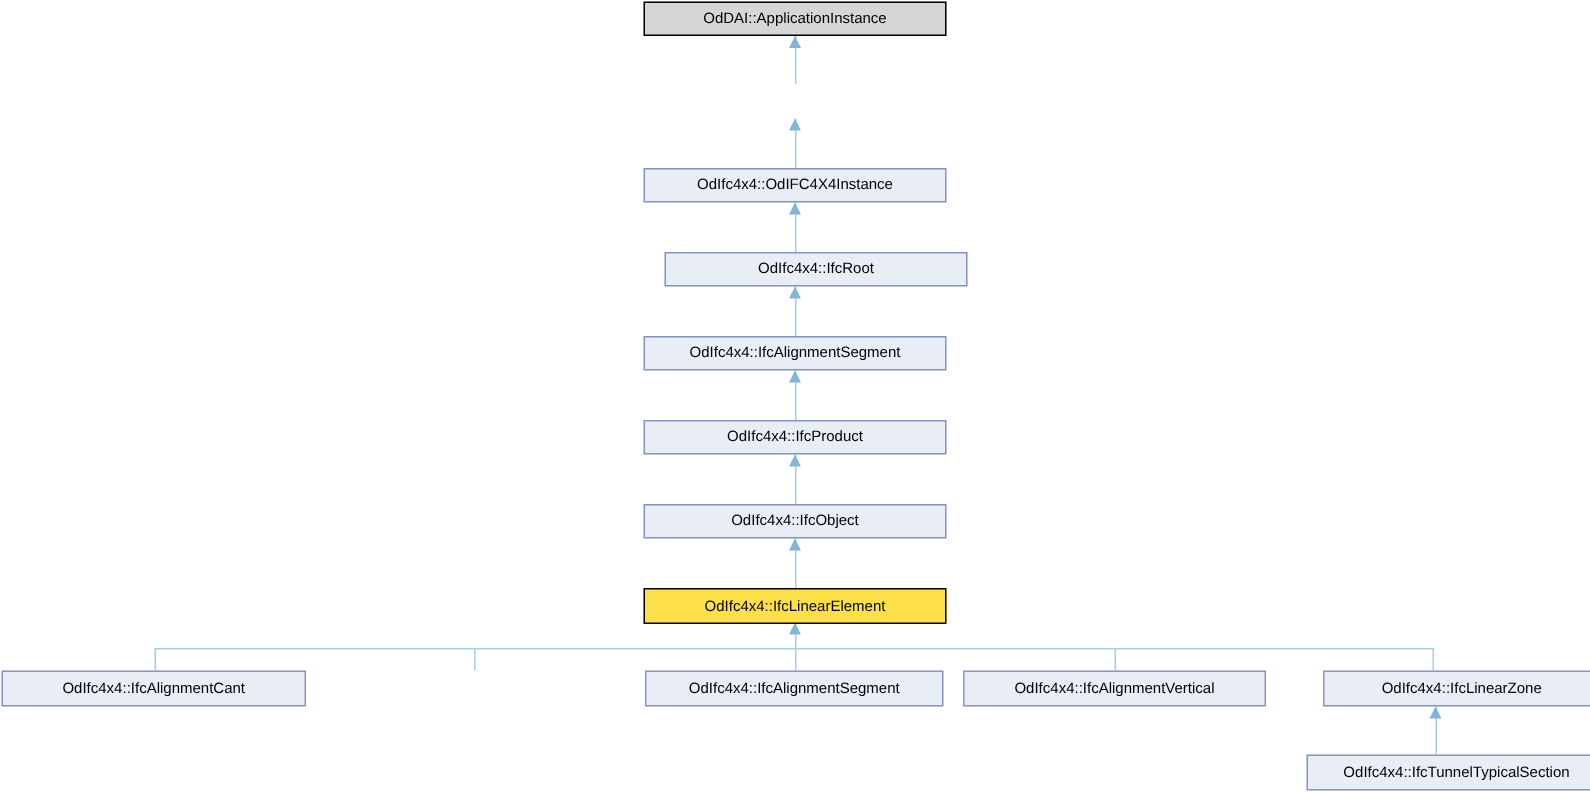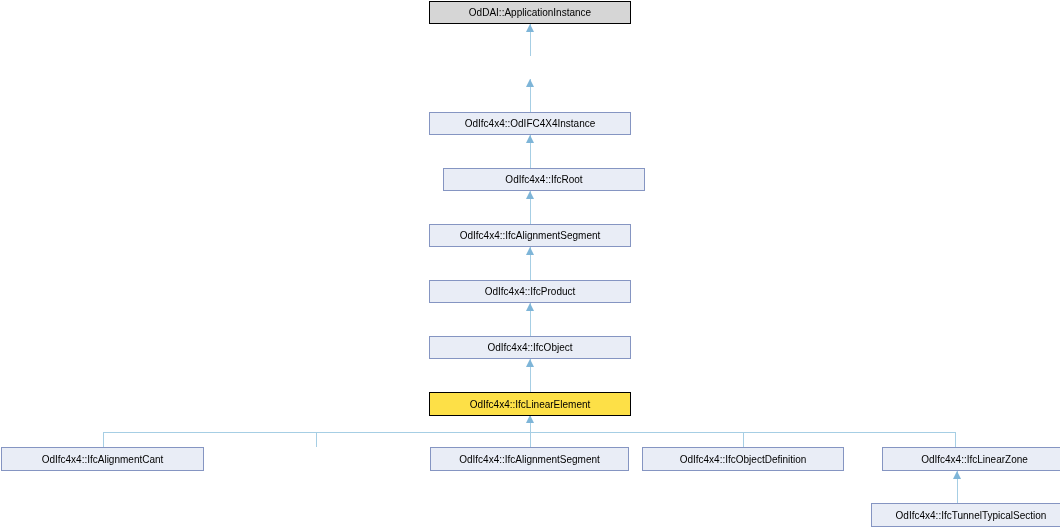--- a/index.html
+++ b/index.html
@@ -97,19 +97,19 @@
 
   <div class="node" style="left:429px;top:336px;width:202px;height:23px">OdIfc4x4::IfcObject</div>
 
   <div class="node current" style="left:429px;top:392px;width:202px;height:24px">OdIfc4x4::IfcLinearElement</div>
 
   <div class="node" style="left:1px;top:447px;width:203px">OdIfc4x4::IfcAlignmentCant</div>
 
 
   <div class="node" style="left:430px;top:447px;width:199px">OdIfc4x4::IfcAlignmentSegment</div>
 
-  <div class="node" style="left:642px;top:447px;width:202px">OdIfc4x4::IfcObjectDefinition</div>
+  <div class="node" style="left:642px;top:447px;width:202px">OdIfc4x4::IfcAlignmentVertical</div>
 
   <div class="node" style="left:882px;top:447px;width:185px">OdIfc4x4::IfcLinearZone</div>
 
   <div class="node" style="left:871px;top:503px;width:200px">OdIfc4x4::IfcTunnelTypicalSection</div>
 
 </div>
 
 </body></html>

